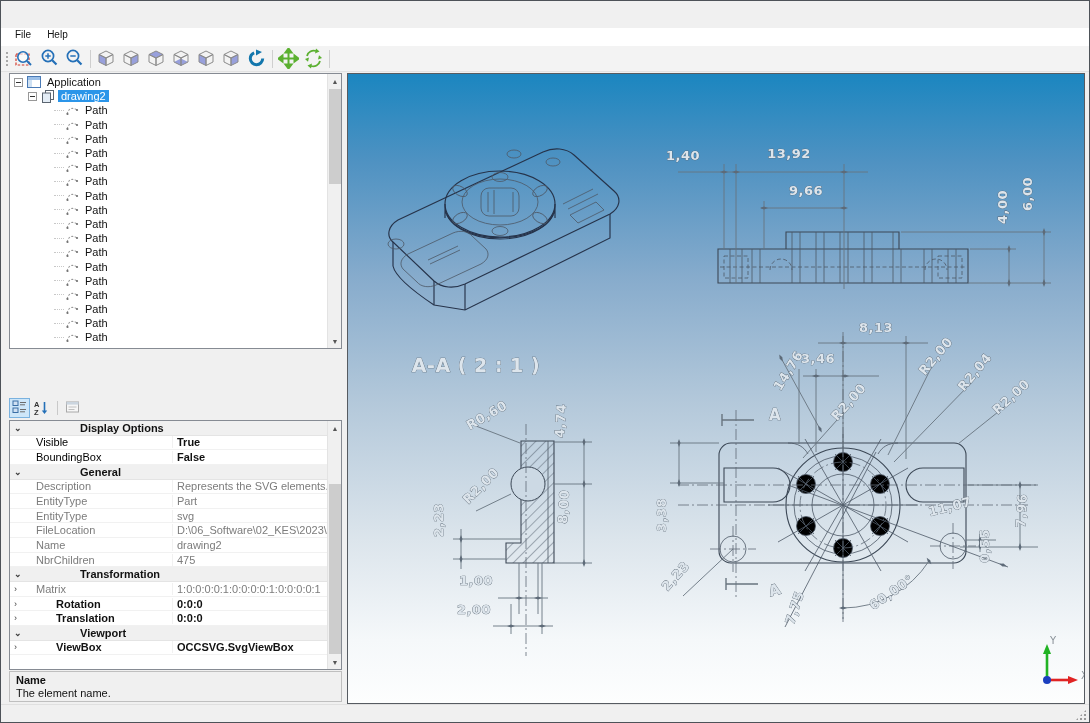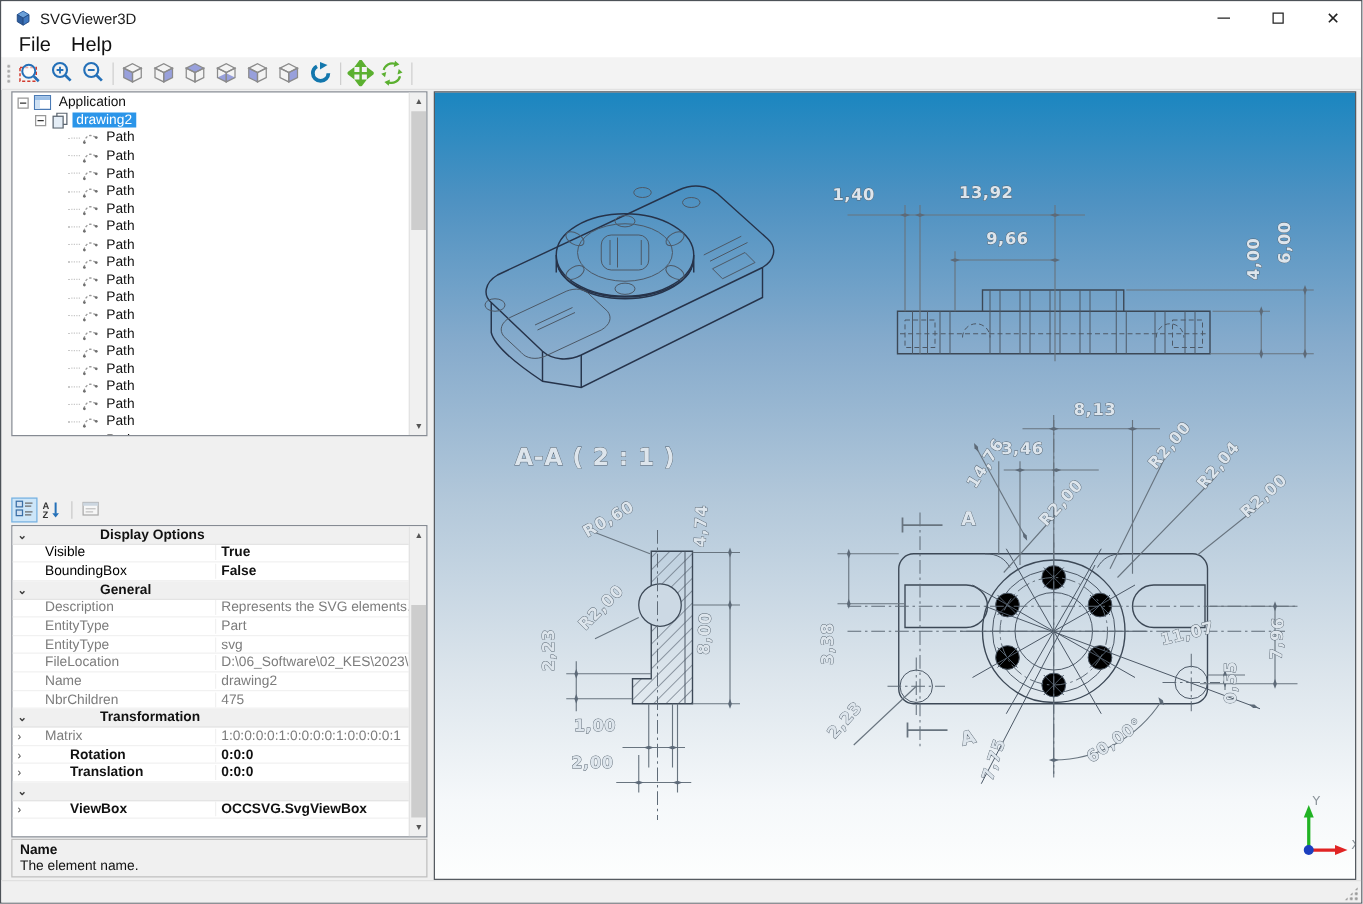--- a/index.html
+++ b/index.html
@@ -14,21 +14,21 @@
   .title-icon{position:absolute;left:10px;top:6px;width:15px;height:15px;}
   .title-text{position:absolute;left:31px;top:7px;font-size:12px;color:#1a1a1a;}
   .win-btn{position:absolute;top:0;width:45px;height:27px;display:flex;align-items:center;justify-content:center;color:#222;font-size:11px;}
   .btn-min{right:88px;}
   .btn-max{right:44px;}
   .btn-close{right:0;}
   .max-glyph{width:9px;height:9px;border:1px solid #222;display:inline-block;}
   .min-glyph{width:10px;border-top:1px solid #222;display:inline-block;}
   .close-glyph{font-size:13px;font-weight:400;line-height:1;}
   
-  .menubar{position:absolute;left:0;top:27px;right:0;height:18px;background:#ffffff;font-size:16px;color:#111;display:flex;align-items:center;padding-left:6px;}
+  .menubar{position:absolute;left:0;top:27px;right:0;height:18px;background:#ffffff;font-size:10px;color:#111;display:flex;padding-left:6px;}
   .menu-item{padding:1px 8px;}
   
   .toolbar{position:absolute;left:0;top:45px;right:0;height:26px;background:#f3f3f3;display:flex;align-items:center;padding-left:3px;border-bottom:1px solid #e2e2e2;}
   .tb-grip{width:4px;height:16px;margin:0 3px 0 1px;background-image:radial-gradient(circle,#a9a9a9 1px,transparent 1.3px);background-size:4px 4px;}
   .tb-btn{width:25px;height:24px;display:flex;align-items:center;justify-content:center;}
   .tb-sep{width:1px;height:18px;background:#cfcfcf;margin:0 3px;}
   
   .tree-panel{position:absolute;left:8px;top:72px;width:333px;height:276px;background:#fff;border:1px solid #868b93;overflow:hidden;}
   .tree-rows{position:absolute;left:0;top:1px;right:14px;}
   .trow{height:14.2px;display:flex;align-items:center;font-size:11px;color:#111;white-space:nowrap;}
@@ -81,37 +81,20 @@
   .axislbl{font-family:"DejaVu Sans",sans-serif;font-size:10px;fill:#8a9299;stroke:none;}
   
   .statusbar{position:absolute;left:0;top:703px;right:0;height:19px;background:#f0f0f0;border-top:1px solid #e0e0e0;}
   .grip{position:absolute;right:2px;bottom:2px;width:12px;height:12px;background-image:radial-gradient(circle,#9a9a9a 1px,transparent 1.3px);background-size:4px 4px;clip-path:polygon(100% 0,100% 100%,0 100%);}
 </style>
 </head>
 <body>
 
 <div id="window">
 
-  <div class="titlebar">
-    <svg class="title-icon" viewBox="0 0 16 16">
-      <polygon points="3,5 8,2 13,5 8,8" fill="#6a9fd8" stroke="#2d5d9f" stroke-width="0.8"></polygon>
-      <polygon points="3,5 8,8 8,14 3,11" fill="#2d5d9f" stroke="#244b82" stroke-width="0.8"></polygon>
-      <polygon points="13,5 8,8 8,14 13,11" fill="#3f78c0" stroke="#244b82" stroke-width="0.8"></polygon>
-    </svg>
-    <span class="title-text">SVGViewer3D</span>
-    <div class="win-btn btn-min">
-        <span class="min-glyph"></span>
-      </div>
-    <div class="win-btn btn-max">
-        <span class="max-glyph"></span>
-      </div>
-    <div class="win-btn btn-close">
-        <span class="close-glyph">✕</span>
-      </div>
-  </div>
 
   <div class="menubar" id="menubar">
       <span class="menu-item">File</span>
       <span class="menu-item">Help</span>
     </div>
 
   <div class="toolbar" id="toolbar">
     <div class="tb-grip"></div>
   <div class="tb-btn">
         <svg width="21" height="21" viewBox="0 0 21 21">
@@ -557,20 +540,21 @@
           <span class="pname bold">Rotation</span>
           <span class="pval bold">0:0:0</span>
         </div>
         <div class="prow">
           <span class="chev">›</span>
           <span class="pname bold">Translation</span>
           <span class="pval bold">0:0:0</span>
         </div>
         <div class="prow cat">
           <span class="chev">⌄</span>
+          <span class="pname">Viewport</span>
         </div>
         <div class="prow">
           <span class="chev">›</span>
           <span class="pname bold">ViewBox</span>
           <span class="pval bold">OCCSVG.SvgViewBox</span>
         </div>
       </div>
     <div class="vscroll">
       <div class="arr up">▲</div>
       <div class="thumb" style="bottom:15px;height:170px;"></div>

